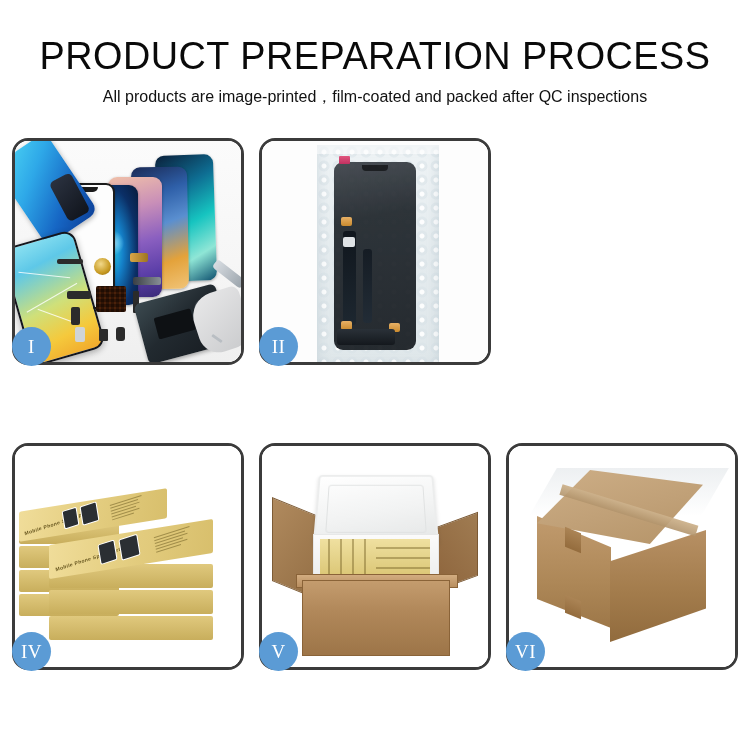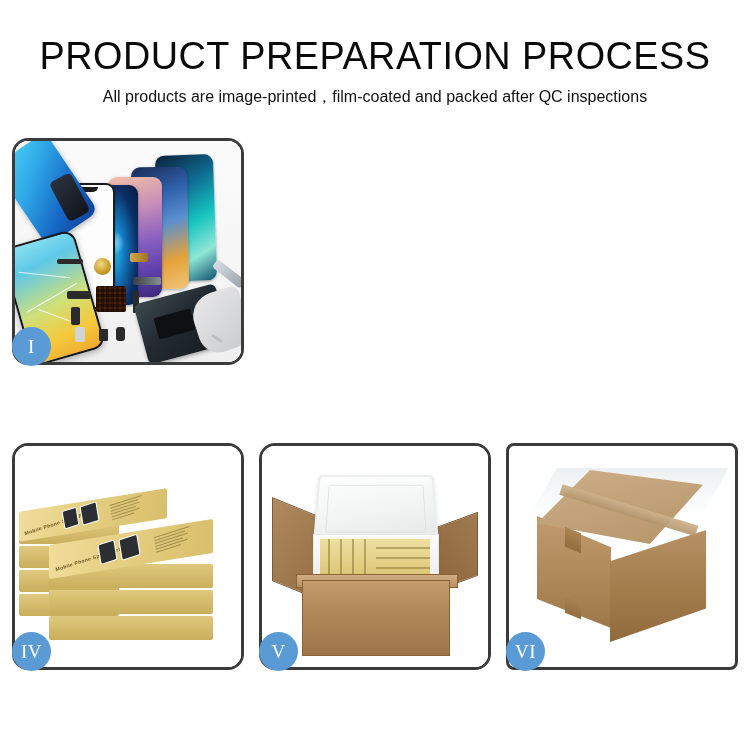--- a/index.html
+++ b/index.html
@@ -50,21 +50,21 @@
     position:absolute;inset:0;
     border-radius:13px;
     overflow:hidden;
     background:#fdfdfd;
   }
   .c1{left:12px;top:0px;}
   .c2{left:259px;top:0px;}
   .c3{left:506px;top:0px;}
   .c4{left:12px;top:305px;}
   .c5{left:259px;top:305px;}
-  .c6{left:506px;top:305px;border-radius:8px;}
+  .c6{left:506px;top:305px;}
 
   
   .badge{
     position:absolute;
     left:-3px;bottom:-4px;
     width:39px;height:39px;
     border-radius:50%;
     background:#5b9bd5;
     color:#ffffff;
     font-family:"Liberation Serif", serif;
@@ -292,20 +292,38 @@
         <div class="part" style="left:126px;top:180px;width:14px;height:12px;border-radius:3px;"></div>
         <div class="part" style="left:144px;top:176px;width:10px;height:10px;border-radius:50%;background:#8a7550;"></div>
         <div class="board"></div>
         <div class="tool"></div>
         <div class="hand"></div>
         <div class="part" style="left:196px;top:196px;width:12px;height:3px;transform:rotate(35deg);background:#b9bec3;"></div>
       </div>
       <div class="badge">I</div>
     </div>
 
+    <div class="card c2">
+      <div class="photo">
+        <div class="p2bg"></div>
+        <div class="bubblebag">
+          <div class="bagseal"></div>
+          <div class="screenpart"></div>
+          <div class="redtag"></div>
+          <div class="flex"></div>
+          <div class="flex2"></div>
+          <div class="chipwhite"></div>
+          <div class="connpad" style="left:24px;top:72px;"></div>
+          <div class="connpad" style="left:24px;top:176px;"></div>
+          <div class="connpad" style="left:72px;top:178px;"></div>
+          <div class="part" style="left:20px;top:184px;width:58px;height:16px;border-radius:3px;background:linear-gradient(180deg,#2a3138,#14181d);"></div>
+        </div>
+      </div>
+      <div class="badge">II</div>
+    </div>
 
 
     <div class="card c4">
       <div class="photo">
         <div class="p4bg"></div>
         <div class="stack">
 
           <div class="gbox gside" style="left:0px;top:54px;width:100px;height:22px;"></div>
           <div class="gbox gside" style="left:0px;top:78px;width:100px;height:22px;"></div>
           <div class="gbox gside" style="left:0px;top:102px;width:100px;height:22px;"></div>

